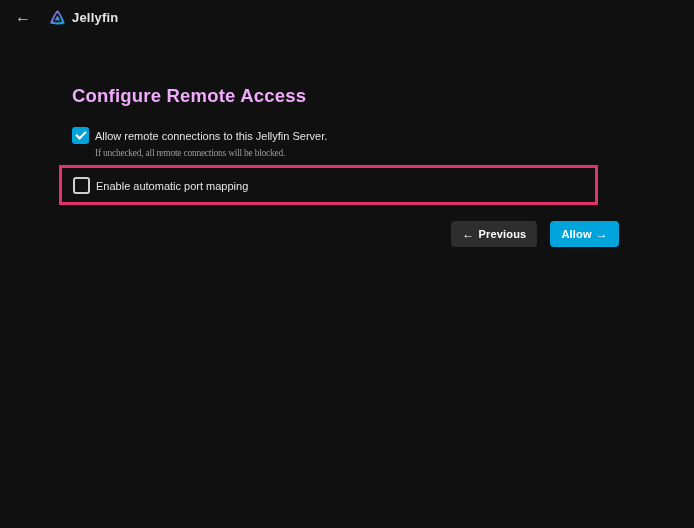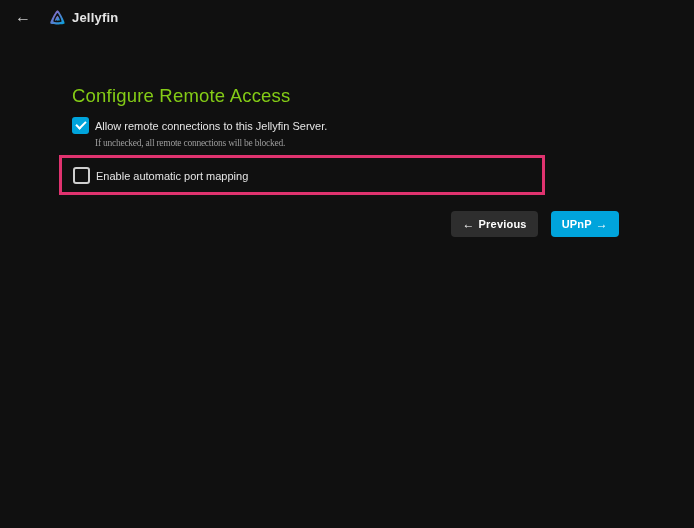--- a/index.html
+++ b/index.html
@@ -38,26 +38,26 @@
     font-weight: 600;
     color: #e5e5e5;
     letter-spacing: 0.2px;
   }
 
   
   main { margin: 50px 0 0 72px; width: 547px; }
   h1 {
     font-size: 18.5px;
     line-height: 23px;
-    font-weight: 400;
-    color: #84cc16;
+    font-weight: 700;
+    color: #f0abfc;
     letter-spacing: 0.2px;
   }
 
-  .option { margin-top: 10px; }
+  .option { margin-top: 20px; }
   .row { display: flex; align-items: center; }
   .checkbox {
     width: 17px;
     height: 17px;
     border-radius: 3px;
     border: 2px solid #cfcfcf;
     background: transparent;
     flex: 0 0 17px;
     position: relative;
     cursor: pointer;
@@ -88,21 +88,21 @@
     font-size: 9.5px;
     letter-spacing: -0.25px;
     color: var(--text2, #9c9c9c);
     white-space: nowrap;
     font-family: Liberation Serif, serif;
   }
 
   .hl-box {
     margin-top: 7px;
     margin-left: -13px;
-    width: 486px;
+    width: 539px;
     border: 3px solid var(--hl, #e0336f);
     padding: 9px 10px 8px 11px;
   }
   .hl-box .option { margin-top: 0; }
 
   .btnrow {
     margin-top: 16px;
     display: flex;
     justify-content: flex-end;
     gap: 13px;
@@ -170,19 +170,19 @@
         </div>
       </div>
     </div>
 
     <div class="btnrow">
       <button class="btn prev">
         <span class="bicon">←</span>
         <span>Previous</span>
       </button>
       <button class="btn next">
-        <span>UPnP</span>
+        <span>Allow</span>
         <span class="bicon">→</span>
       </button>
     </div>
   </main>
 
 </div>
 
 </body></html>

